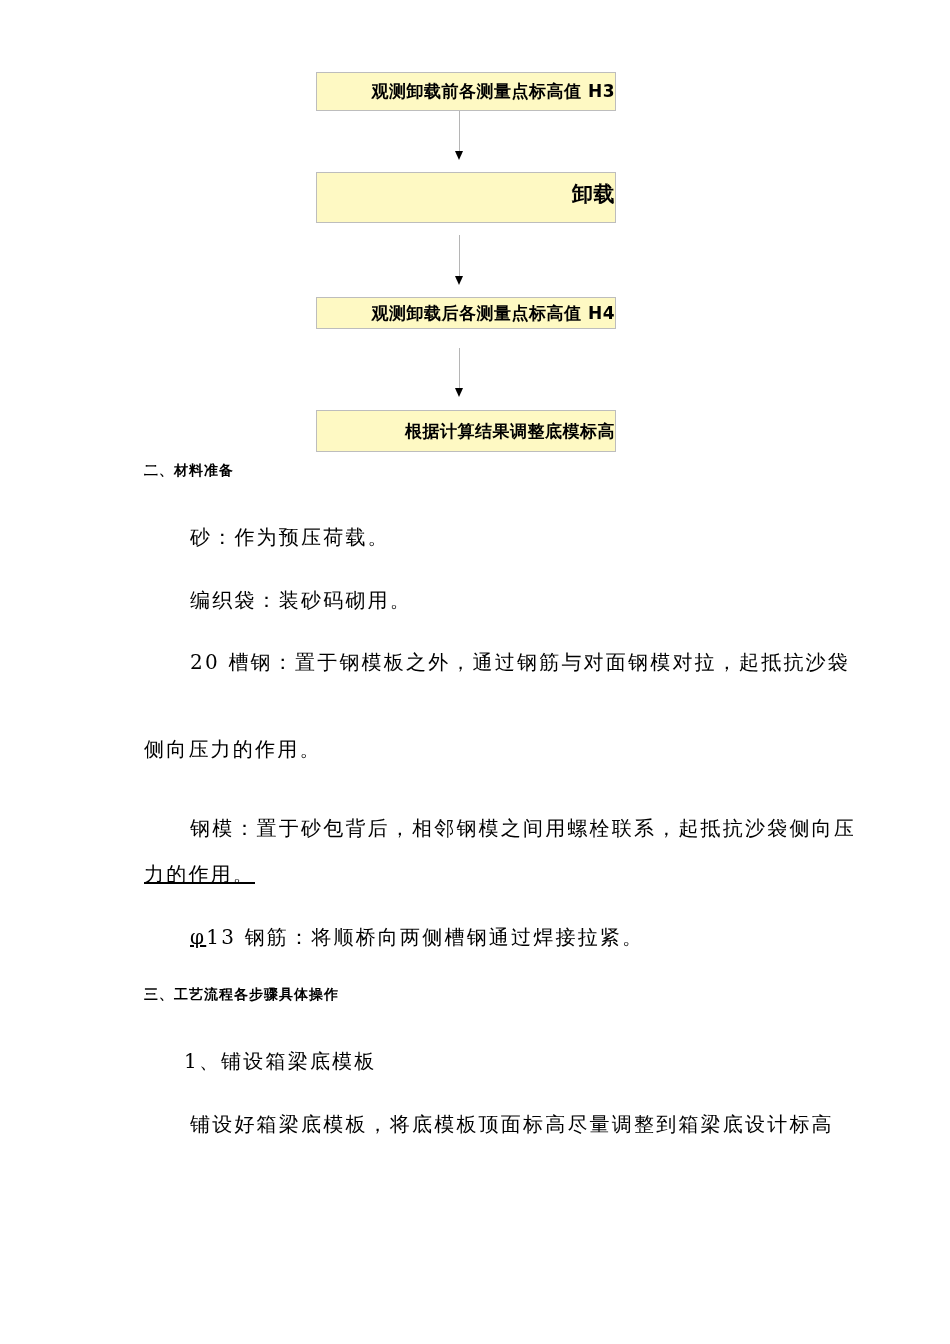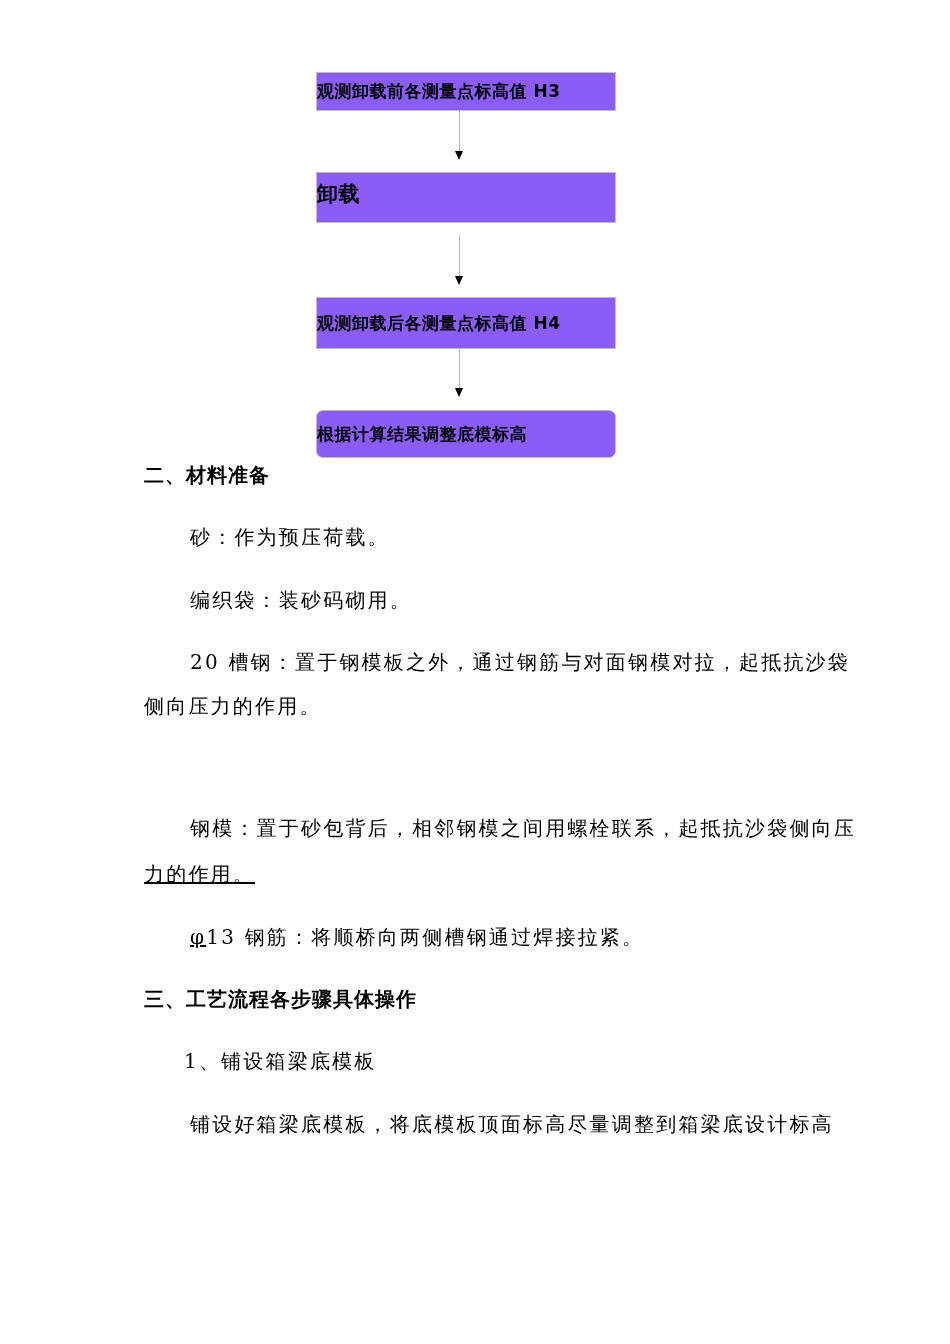--- a/index.html
+++ b/index.html
@@ -3,39 +3,39 @@
   <meta charset="utf-8">
   <style>
     html, body { margin: 0; padding: 0; background: #ffffff; }
     body {
       width: 950px; height: 1344px; position: relative; overflow: hidden;
       font-family: "DejaVu Serif", "Liberation Serif", serif;
       color: #000;
     }
     .flow-box {
       position: absolute; left: 316px; width: 300px;
-      border: 1px solid #bdbdbd; background: #8b5cf6;
-      display: flex; align-items: center; justify-content: flex-start;
+      border: 1px solid #bdbdbd; background: #fef9c3;
+      display: flex; align-items: center; justify-content: flex-end;
       font-family: "DejaVu Sans", "Liberation Sans", sans-serif;
       font-weight: bold; font-size: 17px; letter-spacing: 0.5px;
       box-sizing: border-box;
     }
     .flow-box.big { font-size: 21px; align-items: flex-start; padding-top: 7px; }
     .arrow {
       position: absolute; left: 459px; width: 1px; background: #b5b5b5;
     }
     .arrow-head {
       position: absolute; left: 455px; width: 0; height: 0;
       border-left: 4.5px solid transparent; border-right: 4.5px solid transparent;
       border-top: 9px solid #000;
     }
     .heading {
       position: absolute; left: 144px;
       font-family: Liberation Mono, monospace;
-      font-weight: bold; font-size: 20px; letter-spacing: 1px; text-align: center;
+      font-weight: bold; font-size: 14px; letter-spacing: 1px; text-align: center;
     }
     .para {
       position: absolute; font-size: 20px; letter-spacing: 2.2px;
       white-space: nowrap;
     }
     .indent { left: 190px; }
     .flush { left: 144px; }
     .sub { left: 156px; margin-left: 28px; }
     .phi { text-decoration: underline; }
   </style>
@@ -47,37 +47,37 @@
 </div>
 <div class="arrow" style="top:111px;height:40px;"></div>
 <div class="arrow-head" style="top:151px;"></div>
 
 <div class="flow-box big" style="top:172px;height:51px;">
   <span>卸载</span>
 </div>
 <div class="arrow" style="top:235px;height:41px;"></div>
 <div class="arrow-head" style="top:276px;"></div>
 
-<div class="flow-box" style="top:297px;height:52px;">
+<div class="flow-box" style="top:297px;height:32px;">
   <span>观测卸载后各测量点标高值 H4</span>
 </div>
 <div class="arrow" style="top:348px;height:40px;"></div>
 <div class="arrow-head" style="top:388px;"></div>
 
-<div class="flow-box" style="top:410px;height:48px;border-radius:7px;">
+<div class="flow-box" style="top:410px;height:42px;">
   <span>根据计算结果调整底模标高</span>
 </div>
 
 <div class="heading" style="top:462px;">二、材料准备</div>
 
 <div class="para indent" style="top:524px;">砂：作为预压荷载。</div>
 <div class="para indent" style="top:587px;">编织袋：装砂码砌用。</div>
 
 <div class="para indent" style="top:649px;">20 槽钢：置于钢模板之外，通过钢筋与对面钢模对拉，起抵抗沙袋</div>
-<div class="para flush" style="top:693px;">侧向压力的作用。</div>
+<div class="para flush" style="top:736px;">侧向压力的作用。</div>
 
 <div class="para indent" style="top:787px;margin-top:28px;">钢模：置于砂包背后，相邻钢模之间用螺栓联系，起抵抗沙袋侧向压</div>
 <div class="para flush" style="top:861px;text-decoration:underline;">力的作用。</div>
 
 <div class="para indent" style="top:924px;">
   <span class="phi">φ</span><span>13 钢筋：将顺桥向两侧槽钢通过焊接拉紧。</span>
 </div>
 
 <div class="heading" style="top:986px;">三、工艺流程各步骤具体操作</div>
 <div class="para sub" style="top:1048px;">1、铺设箱梁底模板</div>

